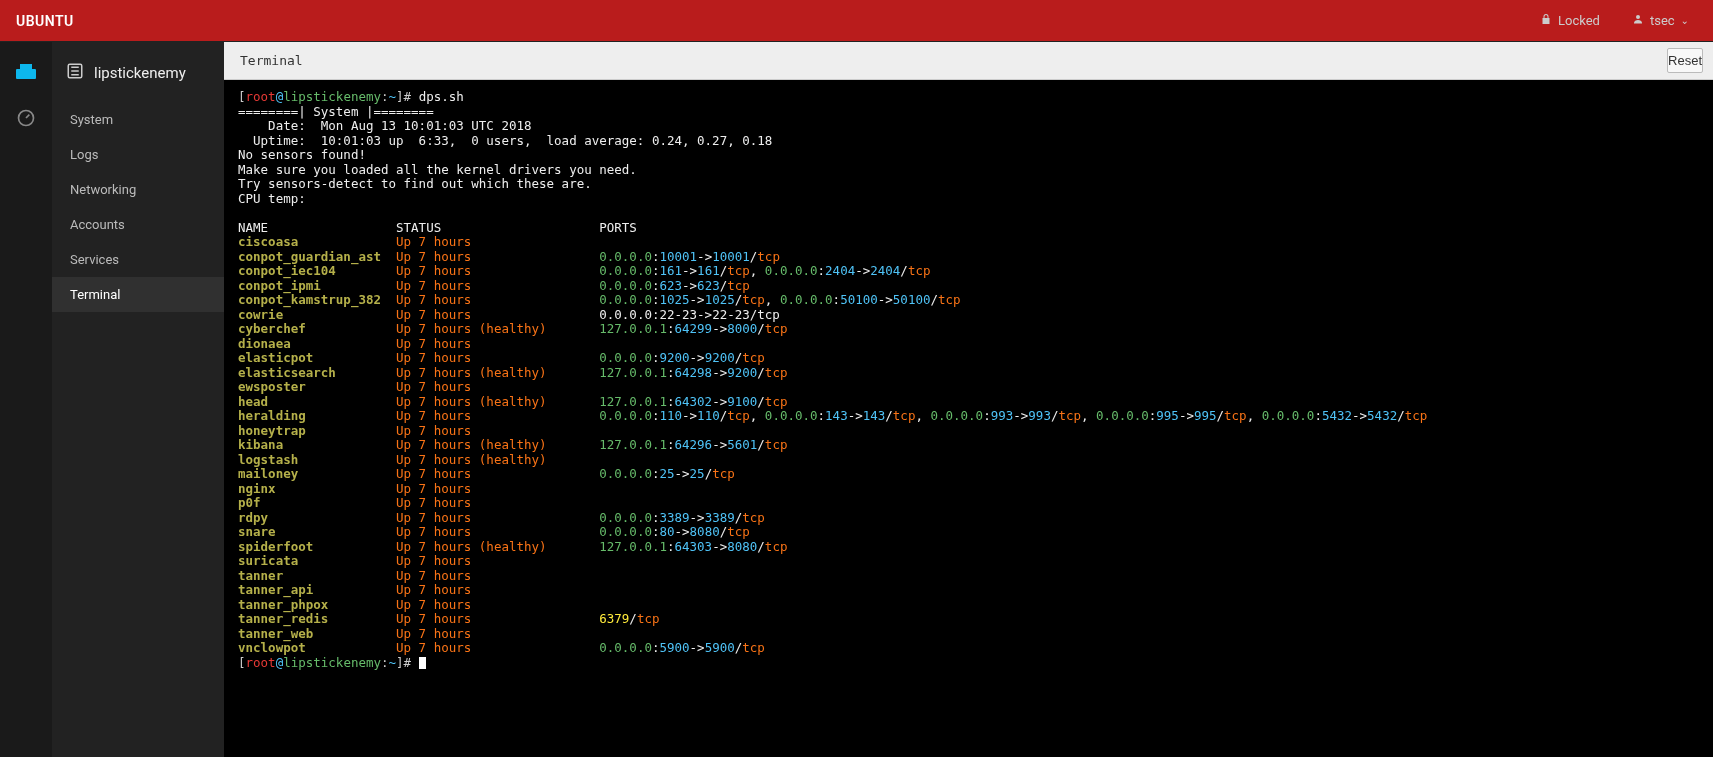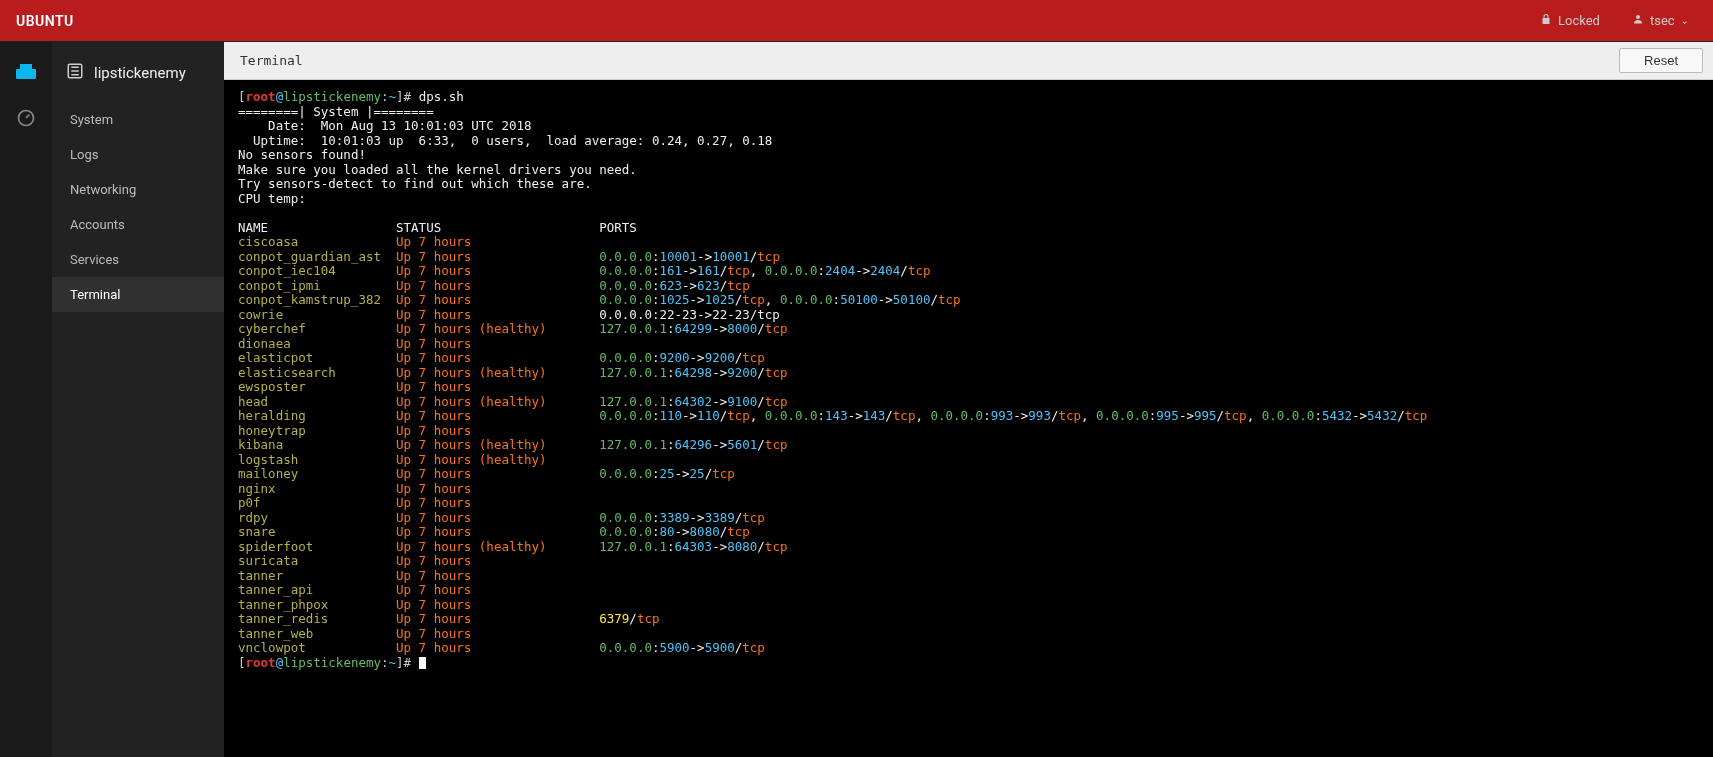--- a/index.html
+++ b/index.html
@@ -12,27 +12,27 @@
 .iconbar { width:52px; background:#1a1a1a; display:flex; flex-direction:column; align-items:center; padding-top:14px; gap:20px; }
 .iconbar .ic { width:28px; height:28px; display:flex; align-items:center; justify-content:center; cursor:pointer; color:#666; }
 .iconbar .ic.active svg rect { fill:#0db7ed; }
 .sidebar { width:172px; background:#222; padding-top:10px; }
 .host-head { display:flex; align-items:center; gap:10px; padding:10px 14px 18px; color:#eee; font-size:15px; }
 .nav-item { padding:10px 18px; color:#bbb; font-size:13px; cursor:pointer; }
 .nav-item.active { background:#303030; color:#fff; }
 .content { flex:1; display:flex; flex-direction:column; }
 .tab-bar { height:38px; background:#eee; display:flex; align-items:center; justify-content:space-between; padding:0 10px; border-bottom:1px solid #ccc; }
 .tab-label { color:#333; font-family:"DejaVu Sans Mono",Consolas,monospace; font-size:13px; padding-left:6px; }
-.reset-btn { background:#f8f8f8; border:1px solid #bbb; color:#333; font-size:13px; padding:4px 24px; border-radius:2px; cursor:pointer; }
+.reset-btn { background:#f8f8f8; border:1px solid #bbb; color:#333; font-size:13px; padding:4px 0; border-radius:2px; cursor:pointer; }
 .terminal { flex:1; background:#000; padding:10px 14px; font-family:"DejaVu Sans Mono",Consolas,monospace; font-size:12.5px; line-height:14.5px; color:#ccc; overflow:auto; }
 .terminal pre { font-family:inherit; white-space:pre; }
-.c-red{color:#e53935;font-weight:bold;}
+.c-red{color:#e53935;font-weight:normal;}
 .c-cyan{color:#4fc3f7;}
 .c-white{color:#eee;}
-.c-olive{color:#b5b04a;font-weight:normal;}
+.c-olive{color:#b5b04a;font-weight:bold;}
 .c-purple{color:#f97316;}
 .c-green{color:#66bb6a;}
 .c-yellow{color:#ffeb3b;}
 .cursor{display:inline-block;width:7px;height:12px;background:#fff;vertical-align:middle;}
 </style>
 </head>
 <body>
 
 <div class="topbar">
   <div class="brand">UBUNTU</div>

